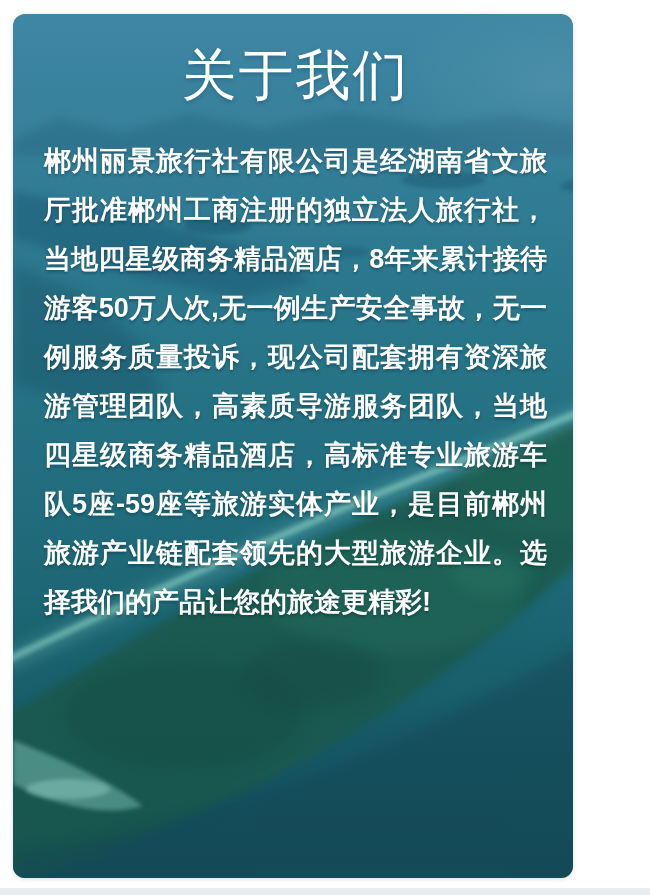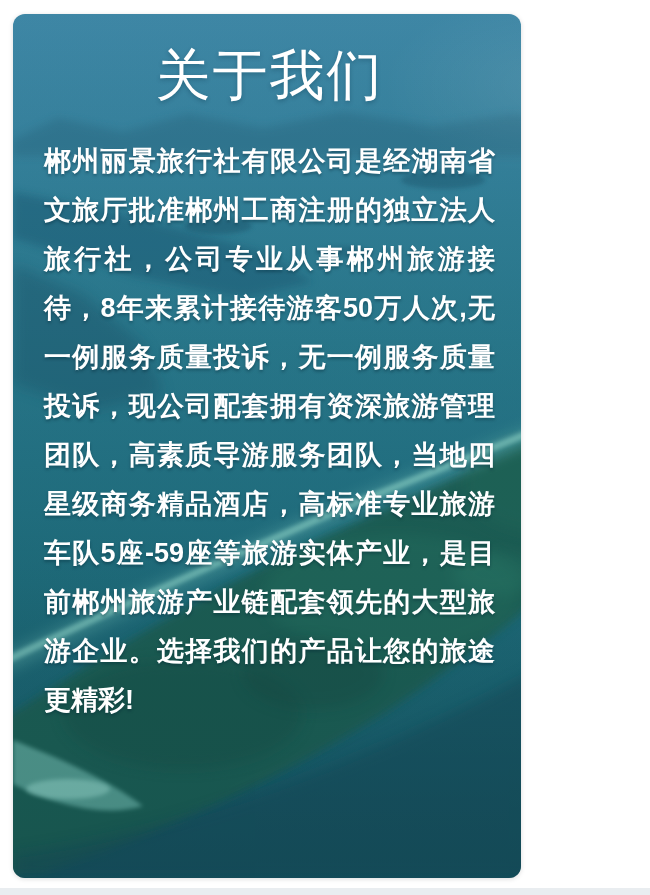--- a/index.html
+++ b/index.html
@@ -16,21 +16,21 @@
   }
   .bottom-strip {
     position: absolute;
     left: 0; bottom: 0;
     width: 650px; height: 7px;
     background: #e9edf0;
   }
   .card {
     position: absolute;
     left: 13px; top: 14px;
-    width: 508px; height: 864px;
+    width: 560px; height: 864px;
     border-radius: 12px;
     overflow: hidden;
     box-shadow: 0 1px 5px rgba(0,0,0,0.14);
     background: linear-gradient(180deg,
       #4189a9 0%,
       #3a84a1 12%,
       #317e96 24%,
       #2a788c 38%,
       #247183 52%,
       #1f6a79 66%,
@@ -129,20 +129,20 @@
 
         <path d="M0,840 C 150,820 350,760 624,600 L 624,864 L 0,864 Z" fill="#124552" opacity="0.55" filter="url(#b7)"></path>
       </svg>
     </div>
 
     <div class="tint"></div>
 
     <div class="content">
       <h1 class="card-title">关于我们</h1>
 
-      <p class="about-text p1">郴州丽景旅行社有限公司是经湖南省文旅厅批准郴州工商注册的独立法人旅行社，公司专业从事郴州旅游接待，8年来累计接待游客50万人次,无一例服务质量投诉，无一例服务质量投诉，现公司配套拥有资深旅游管理团队，高素质导游服务团队，当地四星级商务精品酒店，高标准专业旅游车队5座-59座等旅游实体产业，是目前郴州旅游产业链配套领先的大型旅游企业。选择我们的产品让您的旅途更精彩!</p>
+      <p class="about-text p1">郴州丽景旅行社有限公司是经湖南省文旅厅批准郴州工商注册的独立法人旅行社，当地四星级商务精品酒店，8年来累计接待游客50万人次,无一例生产安全事故，无一例服务质量投诉，现公司配套拥有资深旅游管理团队，高素质导游服务团队，当地四星级商务精品酒店，高标准专业旅游车队5座-59座等旅游实体产业，是目前郴州旅游产业链配套领先的大型旅游企业。选择我们的产品让您的旅途更精彩!</p>
 
     </div>
 
   </section>
 
   <div class="bottom-strip"></div>
 </div>
 
 </body></html>

